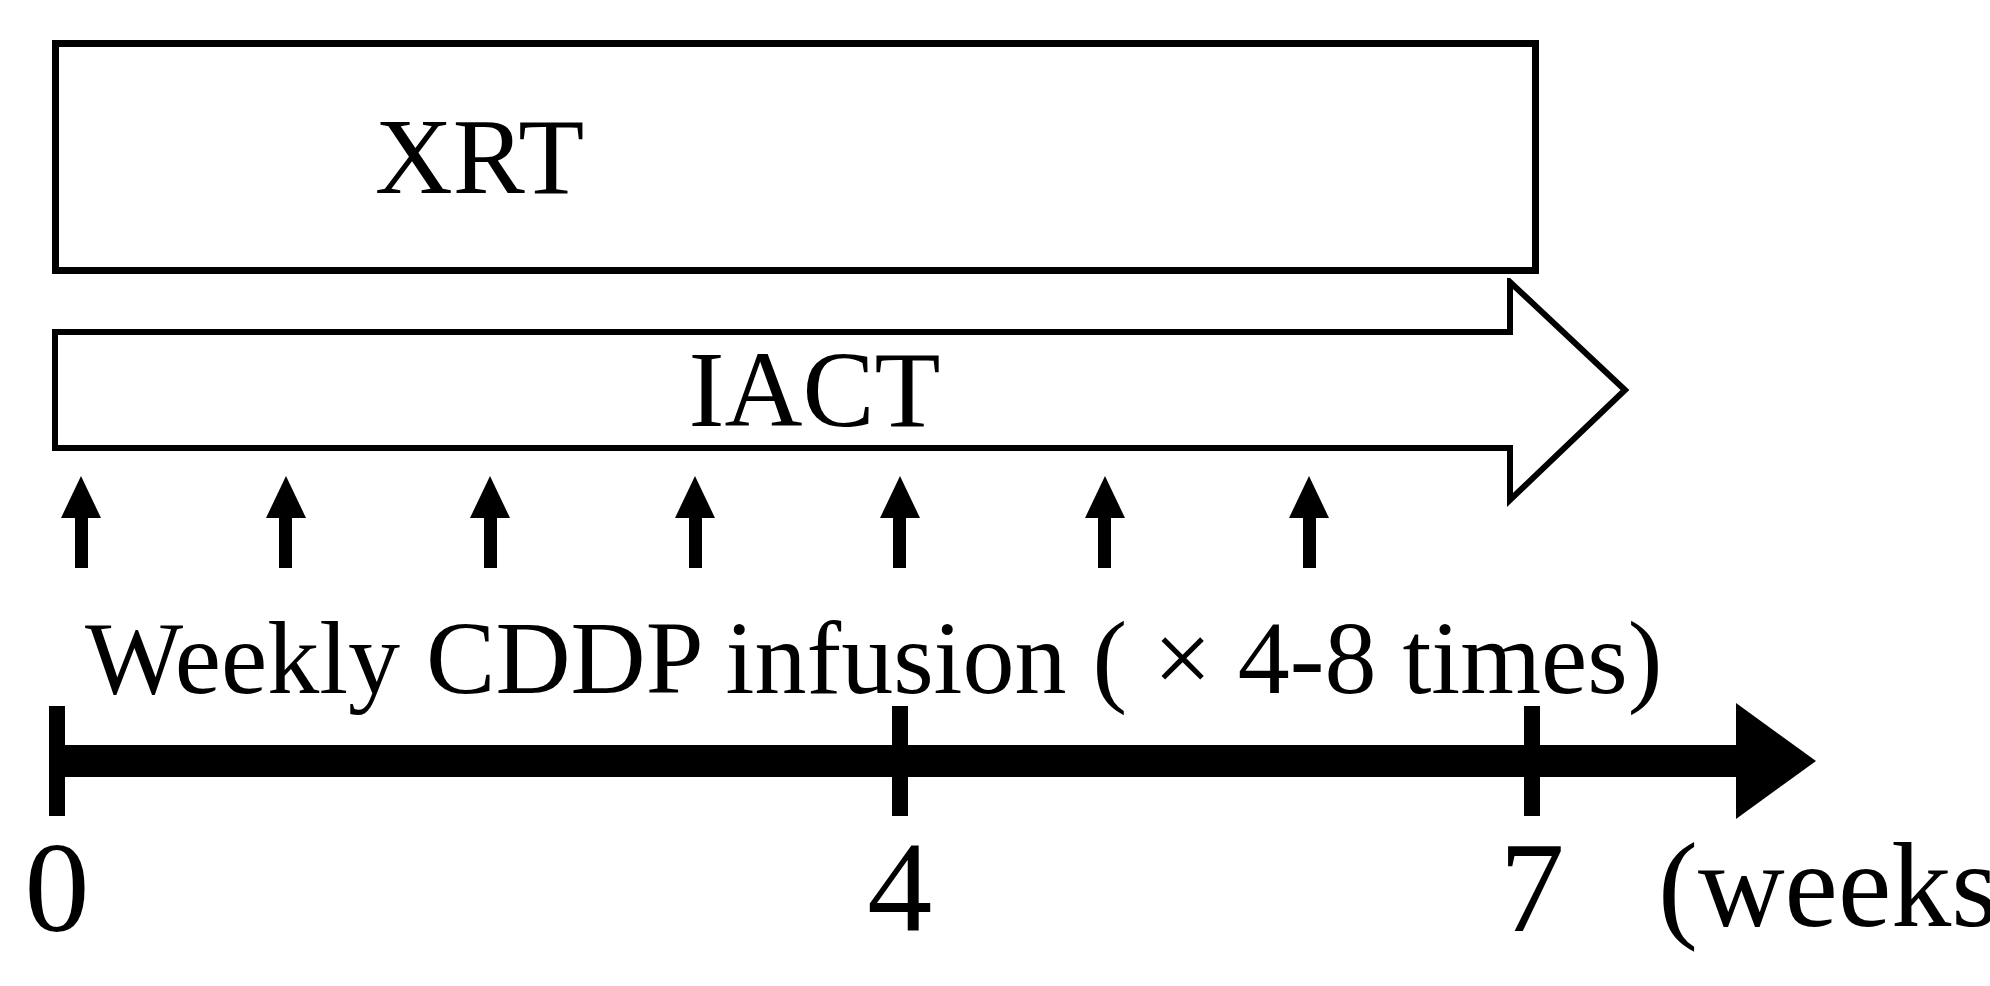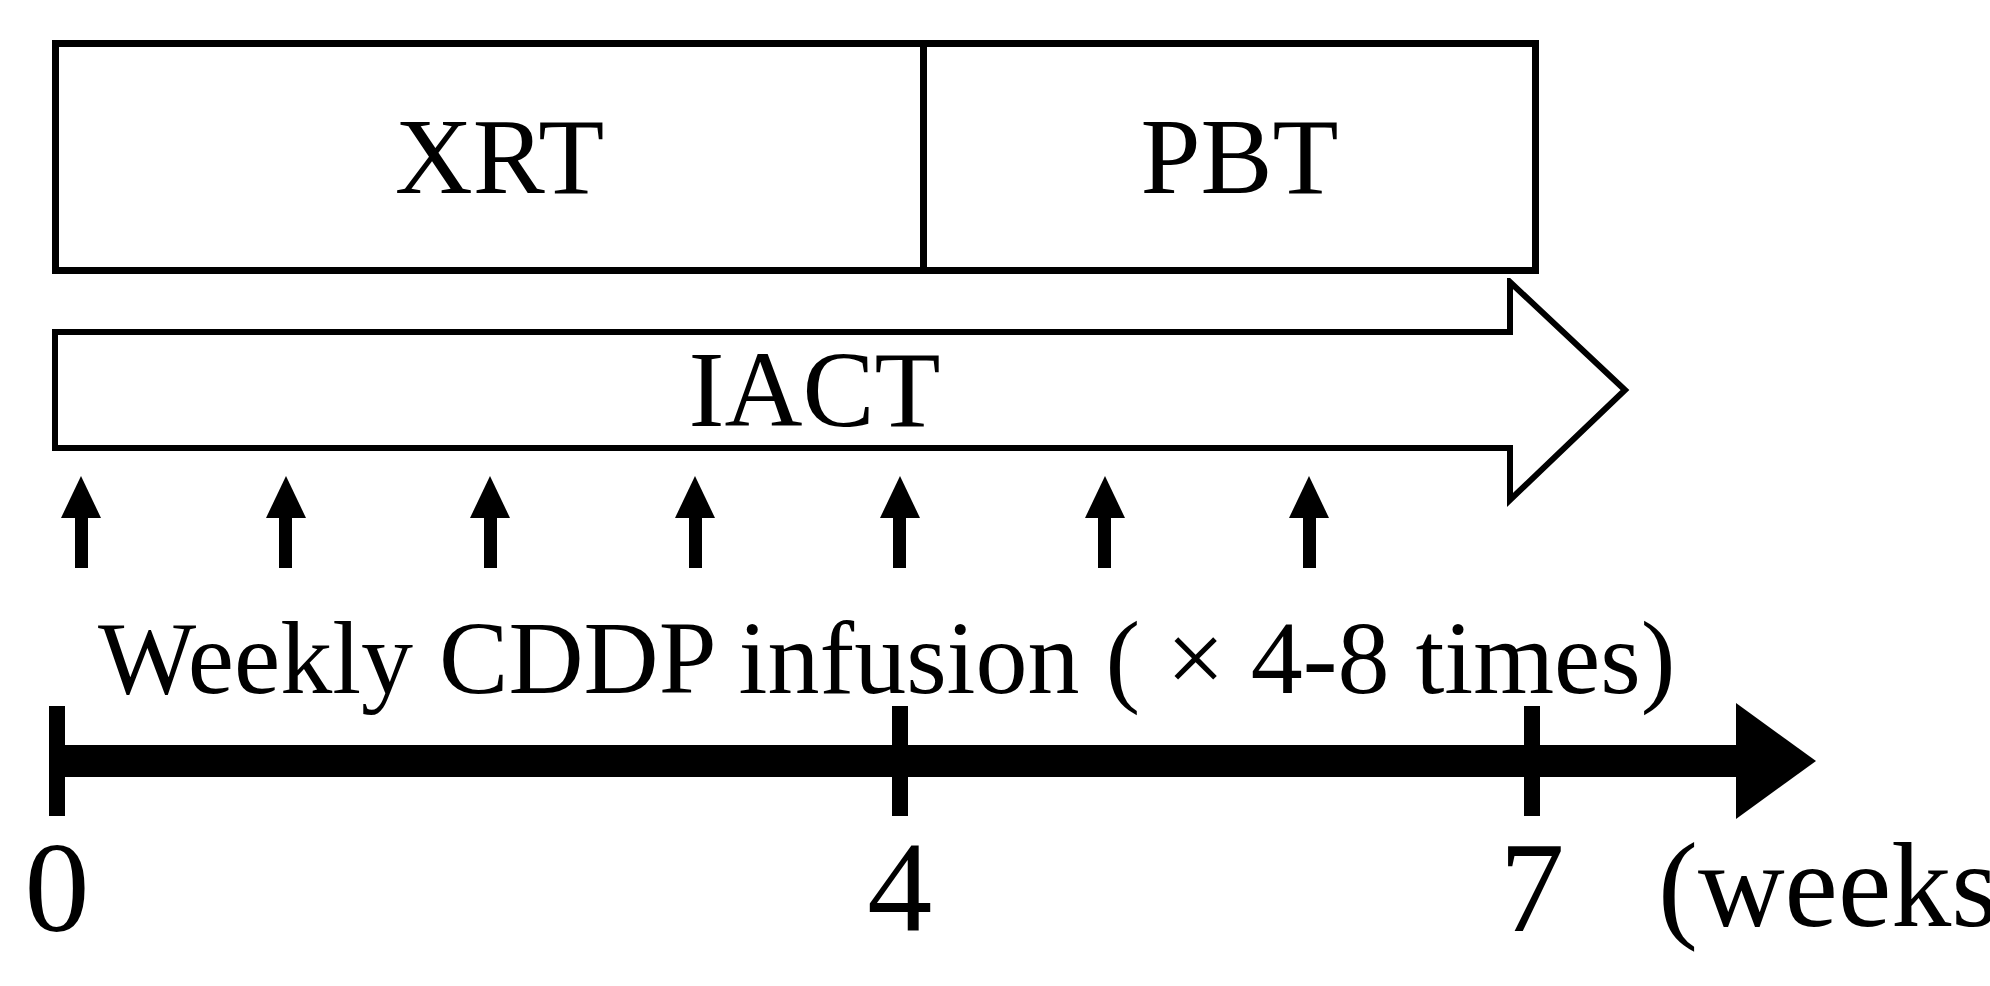--- a/index.html
+++ b/index.html
@@ -15,21 +15,21 @@
 
   
   .therapy-box {
     position: absolute; left: 52px; top: 40px;
     width: 1487px; height: 234px;
     border: 7px solid #000; box-sizing: border-box;
     display: flex; background: #fff;
   }
   .cell {
     display: flex; align-items: center; justify-content: center;
-    font-size: 108px; line-height: 1; white-space: nowrap; padding-left: 20px;
+    font-size: 108px; line-height: 1; white-space: nowrap;
   }
   .cell-xrt { width: 841px; }
   .cell-pbt { flex: 1; border-left: 7px solid #000; box-sizing: border-box; }
 
   
   .iact-svg { position: absolute; left: 52px; top: 278px; width: 1580px; height: 232px; }
   .iact-label {
     position: absolute; left: 59px; top: 336px; width: 1451px; height: 108px;
     display: flex; align-items: center; justify-content: center;
     font-size: 108px; line-height: 1; padding-left: 60px; box-sizing: border-box;
@@ -40,21 +40,21 @@
   .uparrow .head {
     width: 0; height: 0; margin: 0 auto;
     border-left: 20px solid transparent; border-right: 20px solid transparent;
     border-bottom: 42px solid #000;
   }
   .uparrow .stem { width: 13px; height: 50px; background: #000; margin: 0 auto; }
 
   
   .infusion-caption {
     position: absolute; left: 85px; top: 606px;
-    font-size: 104px; line-height: 1; white-space: nowrap; margin-left: 13px;
+    font-size: 104px; line-height: 1; white-space: nowrap;
   }
 
   
   .timeline-bar { position: absolute; left: 52px; top: 745px; width: 1688px; height: 32px; background: #000; }
   .timeline-head {
     position: absolute; left: 1736px; top: 703px; width: 0; height: 0;
     border-left: 80px solid #000; border-top: 58px solid transparent; border-bottom: 58px solid transparent;
   }
   .tick { position: absolute; top: 706px; width: 16px; height: 110px; background: #000; }
   .tick-label {
@@ -67,23 +67,20 @@
   }
 </style>
 </head>
 <body>
 
 <div class="canvas">
 
   <div class="therapy-box">
     <div class="cell cell-xrt">
       <span>XRT</span>
-    </div>
-    <div class="cell cell-pbt">
-      <span>PBT</span>
     </div>
   </div>
 
   <svg class="iact-svg" viewBox="0 0 1580 232" xmlns="http://www.w3.org/2000/svg">
     <polygon points="3,54 1458,54 1458,4 1573,112 1458,222 1458,170 3,170" fill="#ffffff" stroke="#000000" stroke-width="6" stroke-linejoin="miter"></polygon>
   </svg>
   <div class="iact-label">IACT</div>
 
   <div id="arrows-layer">
       <div class="uparrow" style="left: 61px;">

